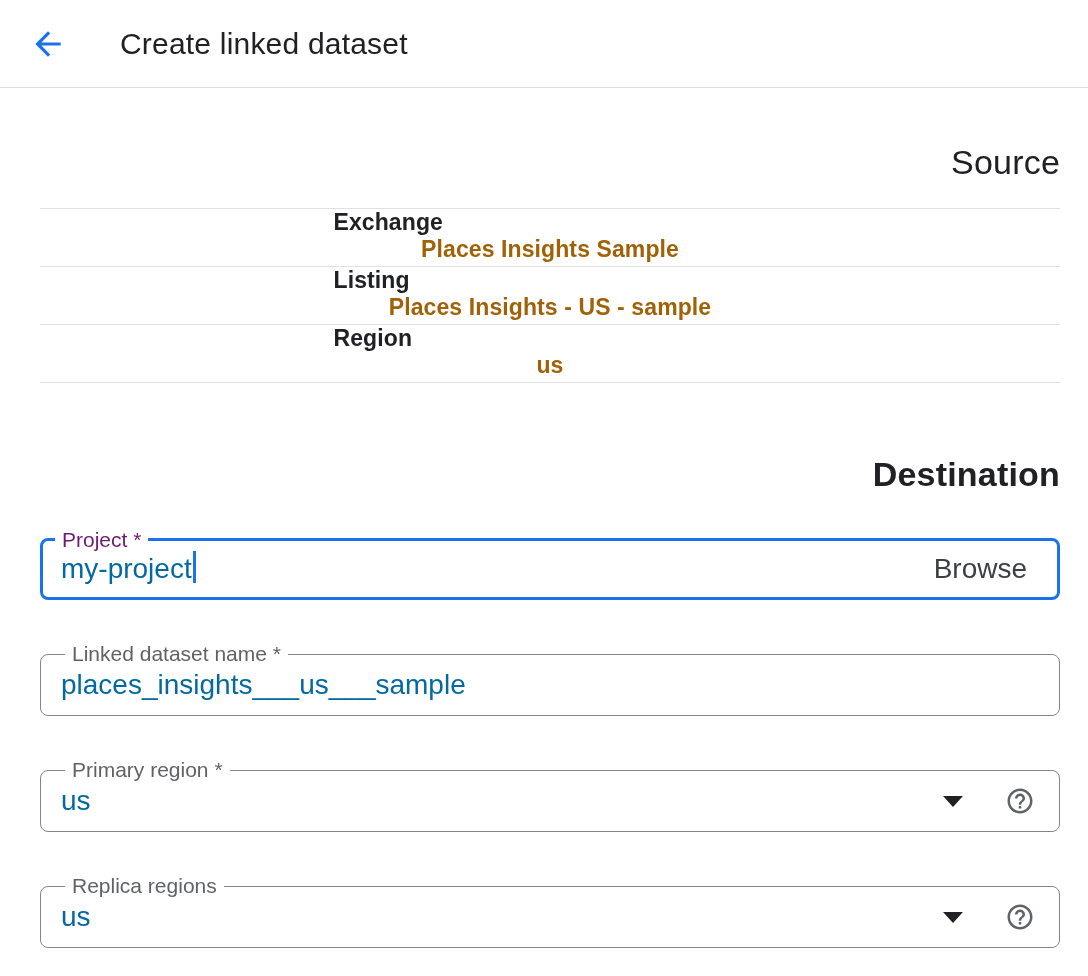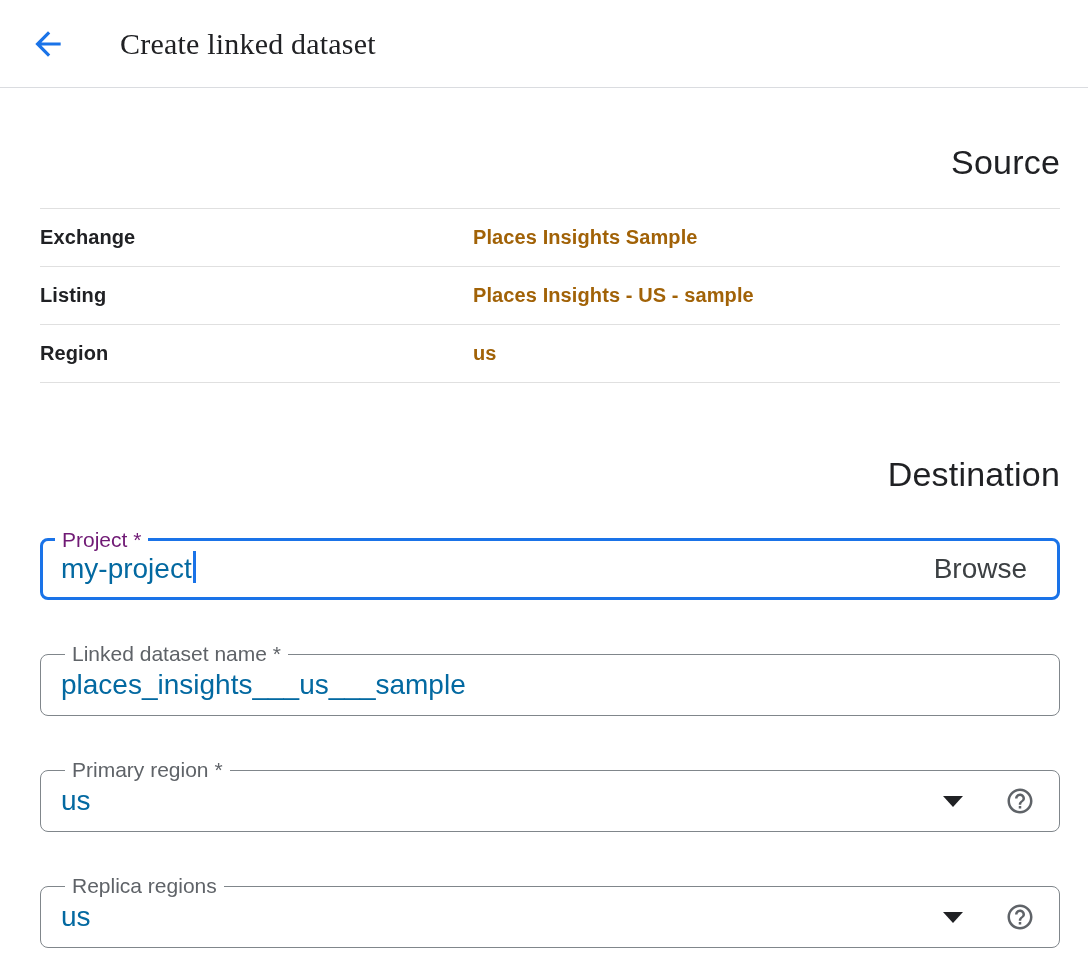--- a/index.html
+++ b/index.html
@@ -29,46 +29,46 @@
     justify-content: center;
     cursor: pointer;
     flex: 0 0 auto;
   }
   .page-title {
     margin-left: 52px;
     font-size: 30px;
     font-weight: 400;
     color: #202124;
     letter-spacing: 0.2px;
-    font-family: Liberation Serif, serif;
   }
 
   
   .content { padding: 0 28px 0 40px; }
 
   .section-heading {
     font-size: 34px;
     font-weight: 400;
     color: #202124;
     line-height: 52px;
     margin: 0;
     letter-spacing: 0.2px;
     text-align: right;
   }
   .source-heading { padding-top: 48px; margin-bottom: 20px; }
-  .dest-heading   { margin-top: 65px; }
+  .dest-heading   { margin-top: 65px; font-weight: bold; }
 
   
   .kv-table { border-top: 1px solid #e0e0e0; }
   .kv-row {
     height: 58px;
     display: flex;
     align-items: center;
     border-bottom: 1px solid #e0e0e0;
-    font-size: 20px;
+    font-size: 23px;
+    flex-direction: column;
   }
   .kv-label { width: 433px; font-weight: 700; color: #202124; letter-spacing: 0.1px; }
   .kv-value { font-weight: 700; color: #a16207; letter-spacing: 0.1px; }
 
   
   .field {
     position: relative;
     height: 62px;
     border: 1px solid #80868b;
     border-radius: 8px;

